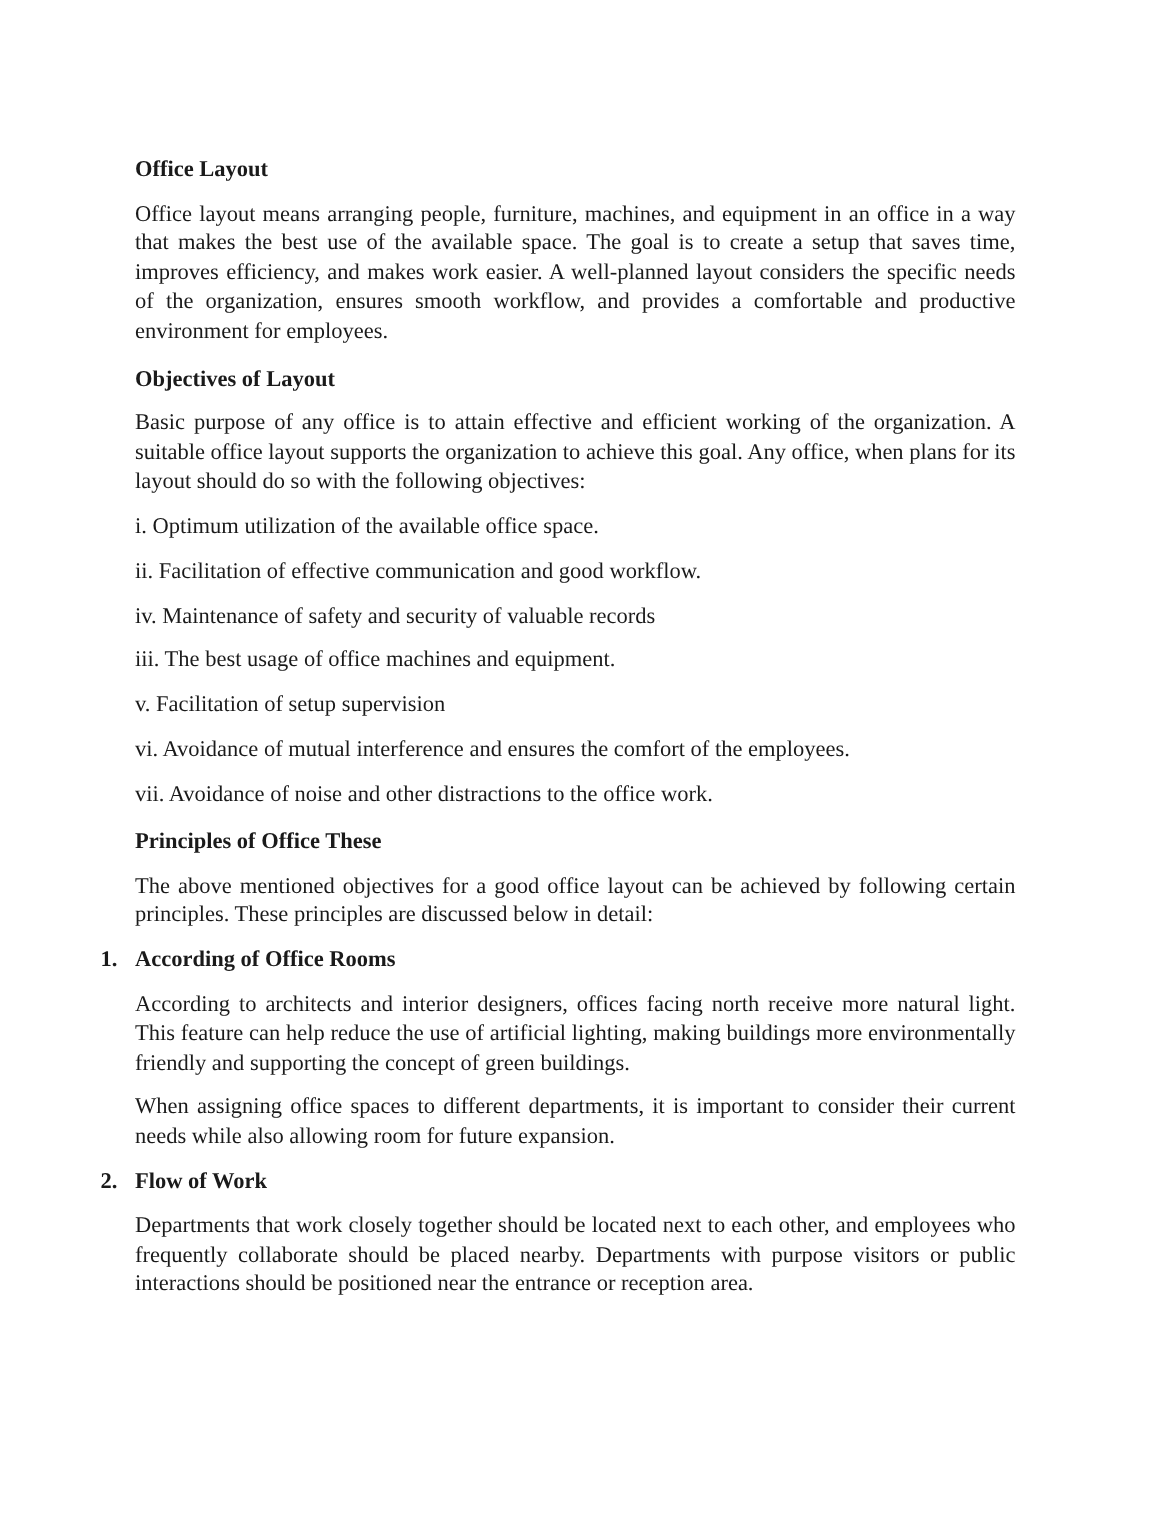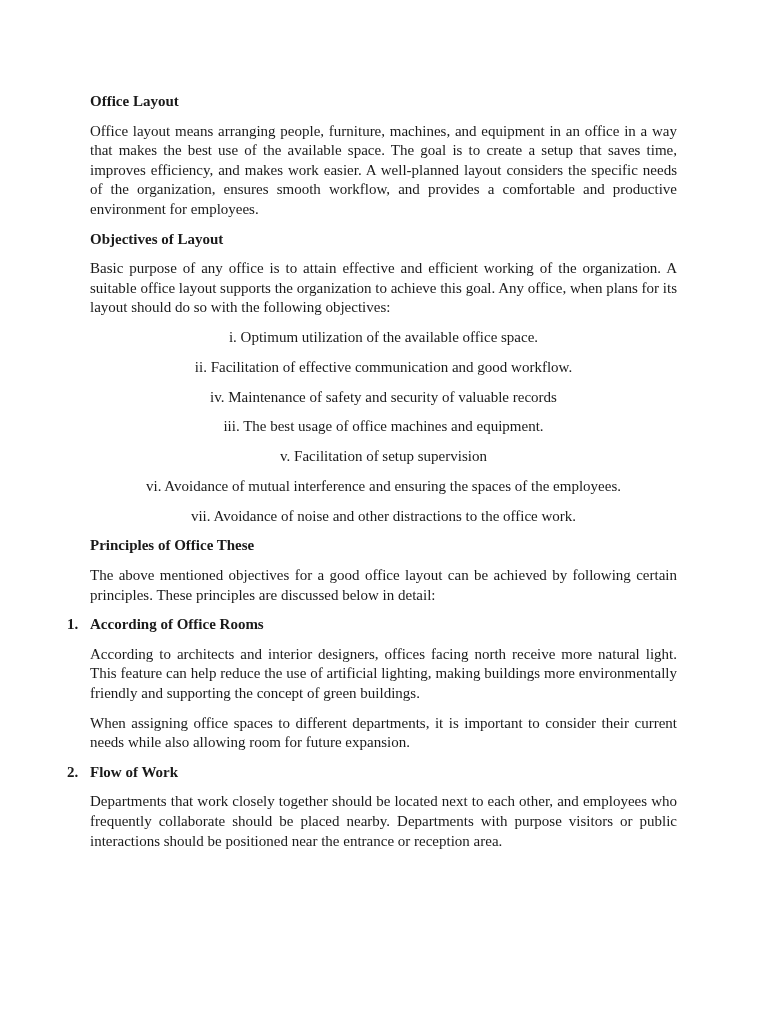--- a/index.html
+++ b/index.html
@@ -18,29 +18,28 @@
       line-height: 19.6px;
     }
     .page {
       position: absolute;
       left: 90px;
       top: 92px;
       width: 587px;
     }
     .heading {
       font-weight: bold;
-      margin: 0 0 10px 0;
+      margin: 12px 0 10px 0;
     }
     .para {
       margin: 0 0 10px 0;
       text-align: justify;
     }
     .list-item {
       margin: 0 0 10.2px 0;
-      text-align: center;
     }
     .numbered-heading {
       position: relative;
       font-weight: bold;
       margin: 0 0 10px 0;
     }
     .numbered-heading .num {
       position: absolute;
       left: -23px;
       top: 0;
@@ -57,21 +56,21 @@
 
   <p class="heading">Objectives of Layout</p>
   <p class="para">Basic purpose of any office is to attain effective and efficient working of the organization. A suitable office layout supports the organization to achieve this goal. Any office, when plans for its layout should do so with the following objectives:</p>
 
   <div>
     <p class="list-item">i. Optimum utilization of the available office space.</p>
     <p class="list-item">ii. Facilitation of effective communication and good workflow.</p>
     <p class="list-item">iv. Maintenance of safety and security of valuable records</p>
     <p class="list-item">iii. The best usage of office machines and equipment.</p>
     <p class="list-item">v. Facilitation of setup supervision</p>
-    <p class="list-item">vi. Avoidance of mutual interference and ensuring the spaces of the employees.</p>
+    <p class="list-item">vi. Avoidance of mutual interference and ensures the comfort of the employees.</p>
     <p class="list-item">vii. Avoidance of noise and other distractions to the office work.</p>
   </div>
 
   <p class="heading">Principles of Office These</p>
   <p class="para">The above mentioned objectives for a good office layout can be achieved by following certain principles. These principles are discussed below in detail:</p>
 
   <div>
     <p class="numbered-heading">
       <span class="num">1.</span>
       <span>According of Office Rooms</span>

